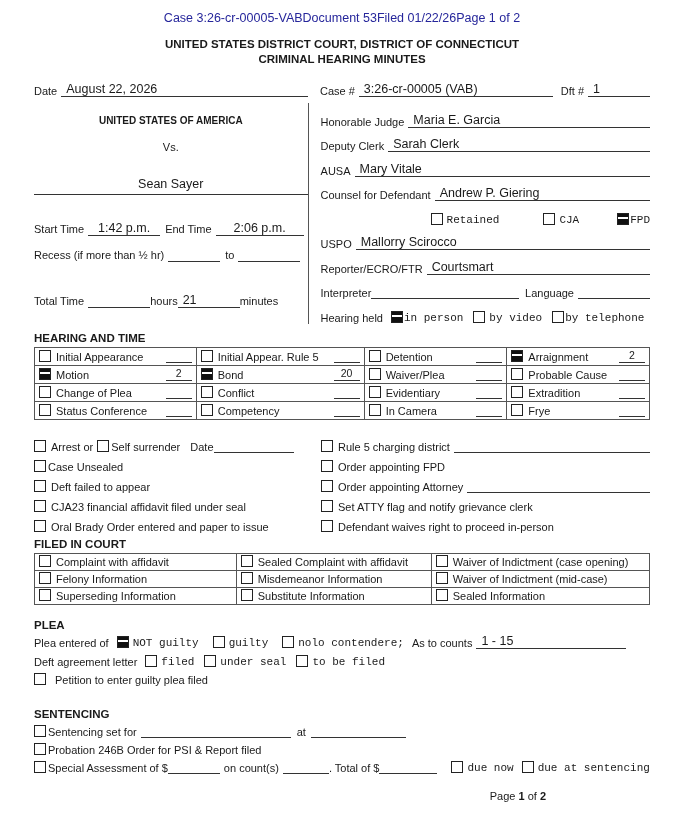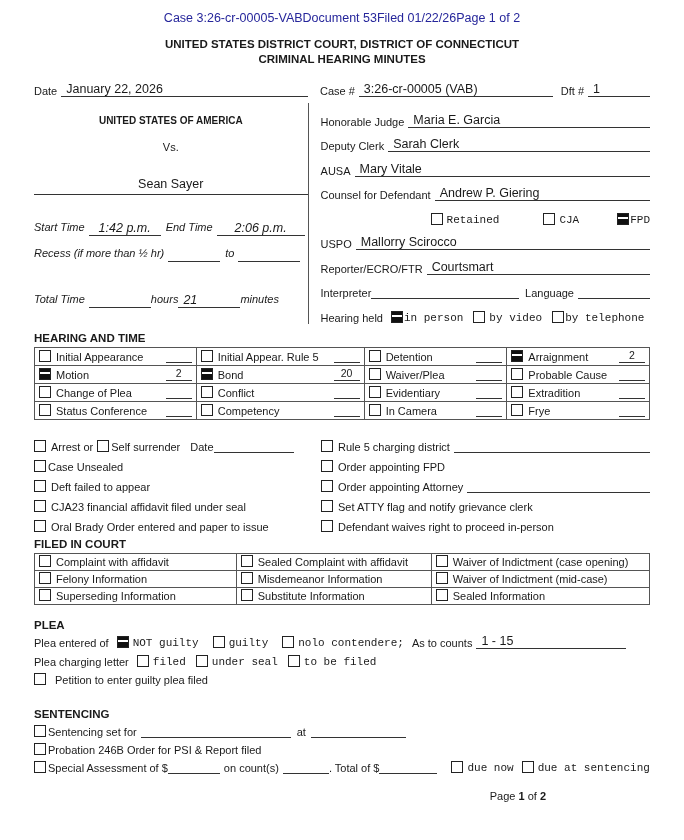--- a/index.html
+++ b/index.html
@@ -22,21 +22,21 @@
   .cl-left{width:274px;display:flex;align-items:flex-end;}
   .cl-right{flex:1;display:flex;align-items:flex-end;margin-left:12px;}
   .cl-right .lbl2{white-space:nowrap;margin:0 4px 0 8px;}
 
   .twocol{display:flex;margin-top:6px;}
   .col-left{width:274px;box-sizing:border-box;}
   .col-right{flex:1;border-left:1px solid #555;padding-left:12px;}
   .usa{margin-top:12px;text-align:center;font-weight:bold;font-size:10px;}
   .vs{margin-top:15px;text-align:center;font-size:11px;}
   .def-line{margin-top:24px;border-bottom:1px solid #333;text-align:center;height:17px;font-size:12.5px;}
-  .trow{display:flex;align-items:flex-start;font-size:11px;white-space:nowrap;font-style:italic;}
+  .trow{display:flex;align-items:center;font-size:11px;white-space:nowrap;}
   .frow{display:flex;align-items:flex-end;height:24.5px;font-size:11px;white-space:nowrap;}
 
   .cb{display:inline-block;flex:none;width:10px;height:10px;border:1.2px solid #222;background:#fff;box-sizing:content-box;margin-bottom:1px;}
   .cb.checked{background:linear-gradient(to bottom,#111 0px,#111 3px,#fff 3px,#fff 4.8px,#111 4.8px,#111 10px);}
   .opt{display:inline-flex;align-items:flex-end;gap:4px;white-space:nowrap;font-family:Liberation Mono, monospace;}
   .opt .cb{margin-bottom:1px;}
 
   .sec-title{font-weight:bold;font-size:11.5px;margin-top:12px;}
   table.grid{width:100%;border-collapse:collapse;margin-top:3px;table-layout:fixed;}
   table.grid td{border:1.2px solid #555;padding:1px 4px 2px;font-size:11px;vertical-align:bottom;}
@@ -69,21 +69,21 @@
     <span>Page 1 of 2</span>
   </div>
 
   <div class="court-title">UNITED STATES DISTRICT COURT, DISTRICT OF CONNECTICUT</div>
   <div class="form-title">CRIMINAL HEARING MINUTES</div>
 
   <div class="caseline">
     <div class="cl-left">
       <span class="lbl">Date</span>
       <span class="line fill">
-          <span class="val">January 22, 2026</span>
+          <span class="val">August 22, 2026</span>
         </span>
     </div>
     <div class="cl-right">
       <span class="lbl">Case #</span>
       <span class="line fill">
           <span class="val">3:26-cr-00005 (VAB)</span>
         </span>
       <span class="lbl lbl2">Dft #</span>
       <span class="line w62">
           <span class="val">1</span>
@@ -471,21 +471,21 @@
     <span class="opt gap14">
         <span class="cb"></span>
         <span>nolo contendere;</span>
       </span>
     <span class="gap8">As to counts</span>
     <span class="line w150" style="margin-left:4px">
         <span class="val">1 - 15</span>
       </span>
   </div>
   <div class="prow">
-    <span>Plea charging letter</span>
+    <span>Deft agreement letter</span>
     <span class="opt gap8">
         <span class="cb"></span>
         <span>filed</span>
       </span>
     <span class="opt gap10">
         <span class="cb"></span>
         <span>under seal</span>
       </span>
     <span class="opt gap10">
         <span class="cb"></span>

